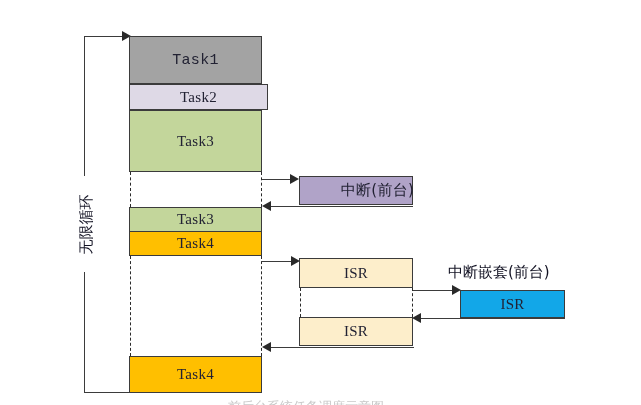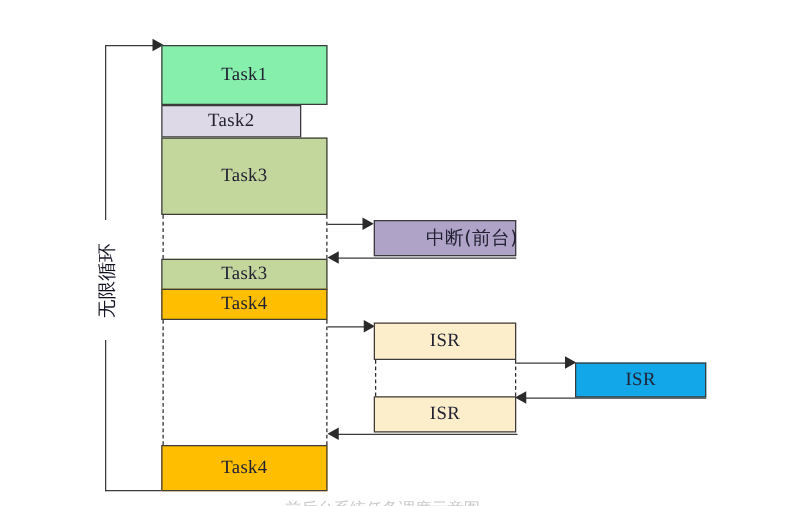--- a/index.html
+++ b/index.html
@@ -70,34 +70,35 @@
     white-space:nowrap;
     overflow:hidden;
   }
 </style>
 </head>
 <body>
 
 <div id="stage">
 
 
+  <div class="lbl" style="left:448px;top:263px;">中断嵌套(前台)</div>
 
   <div class="hline" style="left:84px;top:36px;width:40px;"></div>
   <div class="arrow-r" style="left:122px;top:31px;"></div>
 
   <div class="vline" style="left:84px;top:36px;height:140px;"></div>
   <div class="vline" style="left:84px;top:272px;height:121px;"></div>
 
   <div class="hline" style="left:84px;top:392px;width:45px;"></div>
 
   <div id="loop-label" style="left:53px;top:215px;width:66px;">无限循环</div>
 
-  <div class="box" style="left:129px;top:36px;width:133px;height:48px;background:#86efac;">Task1</div>
+  <div class="box" style="left:129px;top:36px;width:133px;height:48px;background:#a3a3a3;font-family:Liberation Mono, monospace;">Task1</div>
 
-  <div class="box" style="left:129px;top:84px;width:112px;height:26px;background:#ded9e6;">Task2</div>
+  <div class="box" style="left:129px;top:84px;width:139px;height:26px;background:#ded9e6;">Task2</div>
 
   <div class="box" style="left:129px;top:110px;width:133px;height:62px;background:#c3d69b;">Task3</div>
 
   <div class="box" style="left:129px;top:207px;width:133px;height:25px;background:#c3d69b;">Task3</div>
 
   <div class="box" style="left:129px;top:231px;width:133px;height:25px;background:#ffbf00;">Task4</div>
 
   <div class="box" style="left:129px;top:356px;width:133px;height:37px;background:#ffbf00;">Task4</div>
 
   <div class="dash-v" style="left:130px;top:172px;height:35px;"></div>

